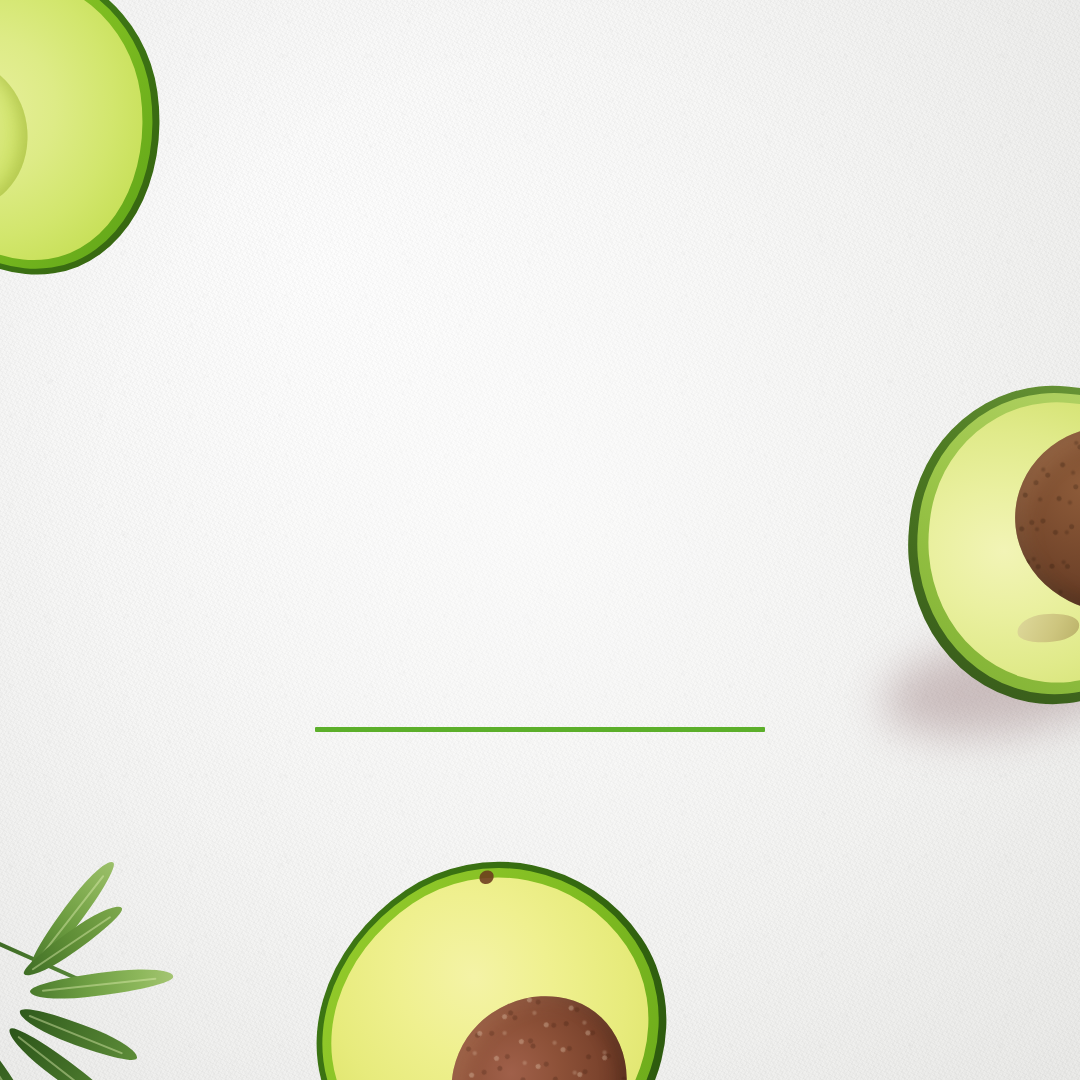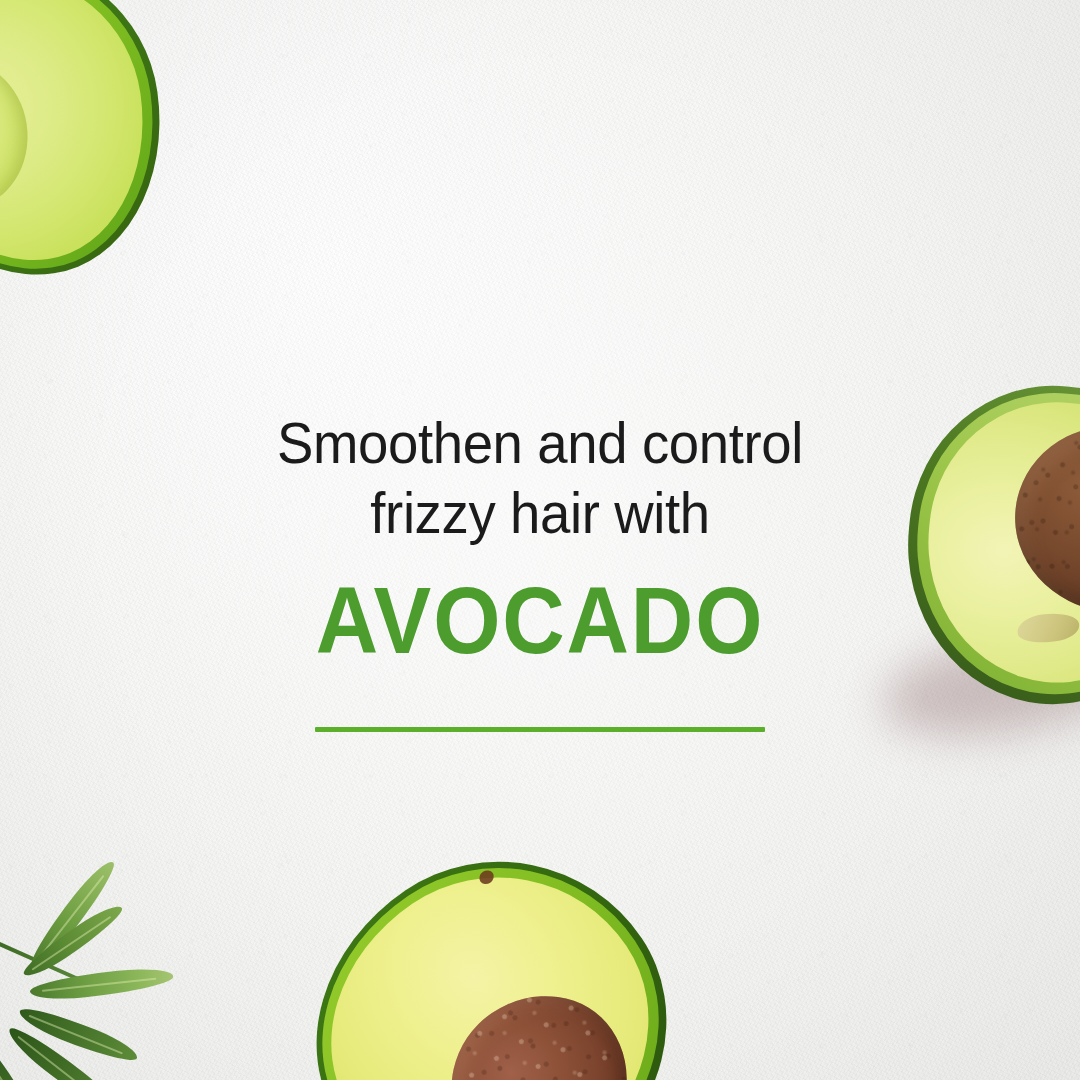--- a/index.html
+++ b/index.html
@@ -377,24 +377,19 @@
         <div class="vein"></div>
       </div>
     <div class="leaf lf-g">
         <div class="vein"></div>
       </div>
     <div class="leaf lf-i">
         <div class="vein"></div>
       </div>
   </div>
 
-  <div class="headline">
-    <span class="line">Smoothen and control</span>
-    <span class="line">frizzy hair with</span>
-    <span class="hero">AVOCADO</span>
-  </div>
 
   <div class="rule-wrap">
     <div class="rule"></div>
   </div>
 
   <div class="paper-vignette"></div>
 </div>
 
 </body></html>

